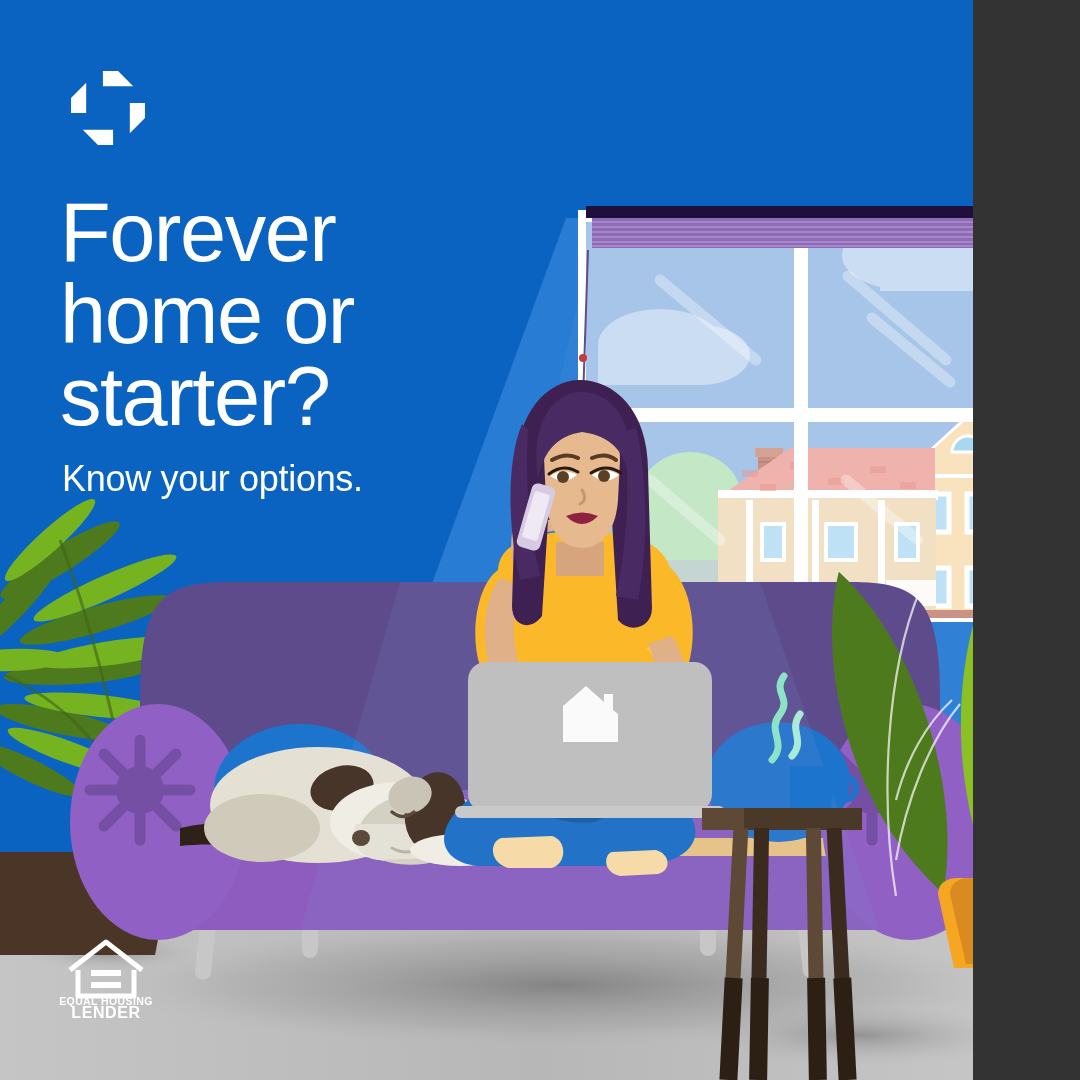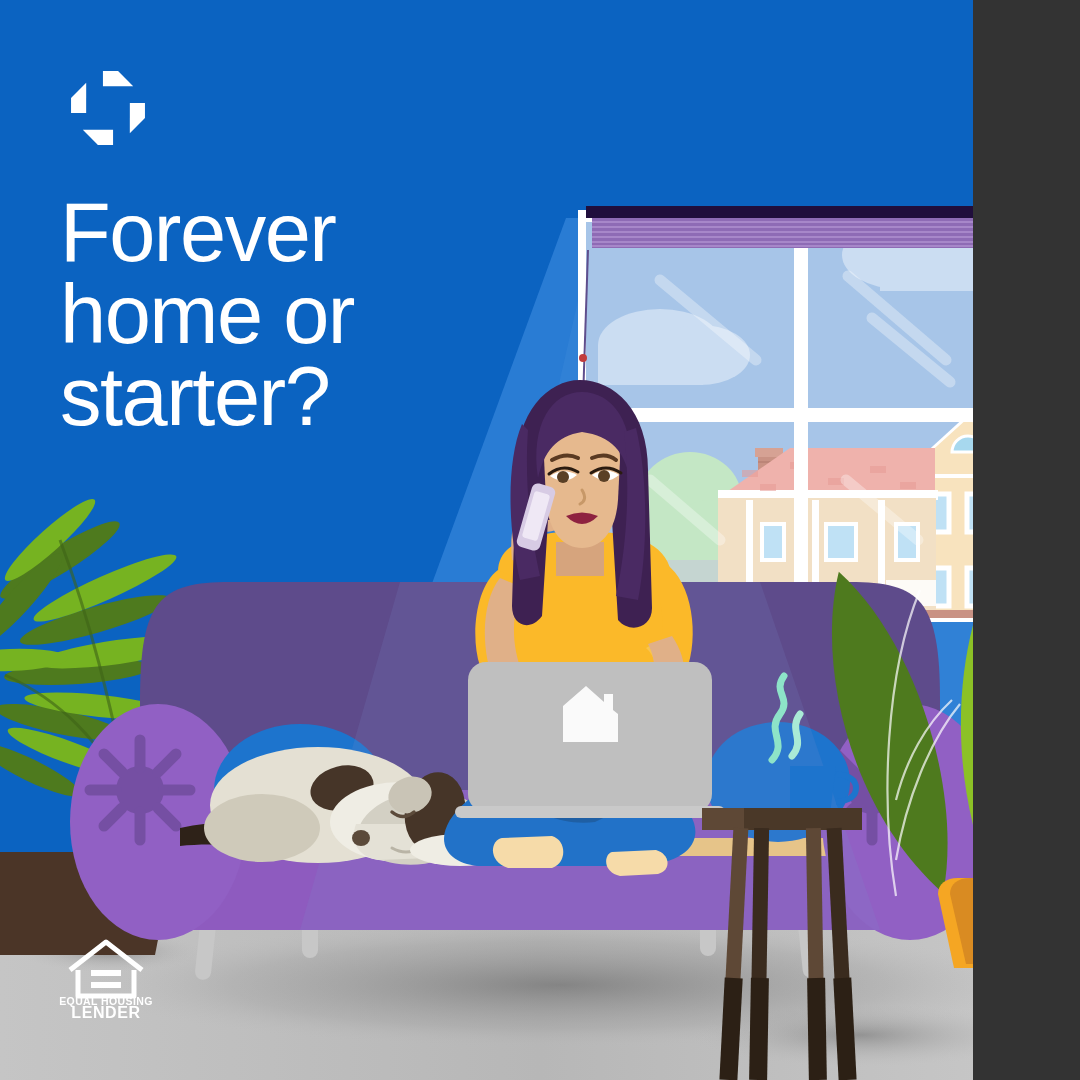--- a/index.html
+++ b/index.html
@@ -382,20 +382,21 @@
       <path d="M44 6 L62 6 L80 24 L44 24 Z"></path>
       <path d="M94 44 L94 62 L76 80 L76 44 Z"></path>
       <path d="M56 94 L38 94 L20 76 L56 76 Z"></path>
       <path d="M6 56 L6 38 L24 20 L24 56 Z"></path>
     </g>
   </svg>
 
   <div class="txt" id="headline">Forever
 home or
 starter?</div>
+  <div class="txt" id="subhead">Know your options.</div>
 
   <div id="ehl-wrap">
     <svg width="120" height="86" viewBox="0 0 120 86" xmlns="http://www.w3.org/2000/svg">
       <g>
         <path d="M12 38 L48 10 L84 38" fill="none" stroke="#FFFFFF" stroke-width="5" stroke-linejoin="round"></path>
         <path d="M20 38 L20 64 L76 64 L76 38" fill="none" stroke="#FFFFFF" stroke-width="5" stroke-linejoin="round"></path>
         <rect x="33" y="38" width="30" height="6" fill="#FFFFFF"></rect>
         <rect x="33" y="50" width="30" height="6" fill="#FFFFFF"></rect>
       </g>
       <text x="48" y="73" text-anchor="middle" fill="#FFFFFF" font-family="Liberation Sans, sans-serif" font-size="10.5" font-weight="bold" letter-spacing="0.4">EQUAL HOUSING</text>

